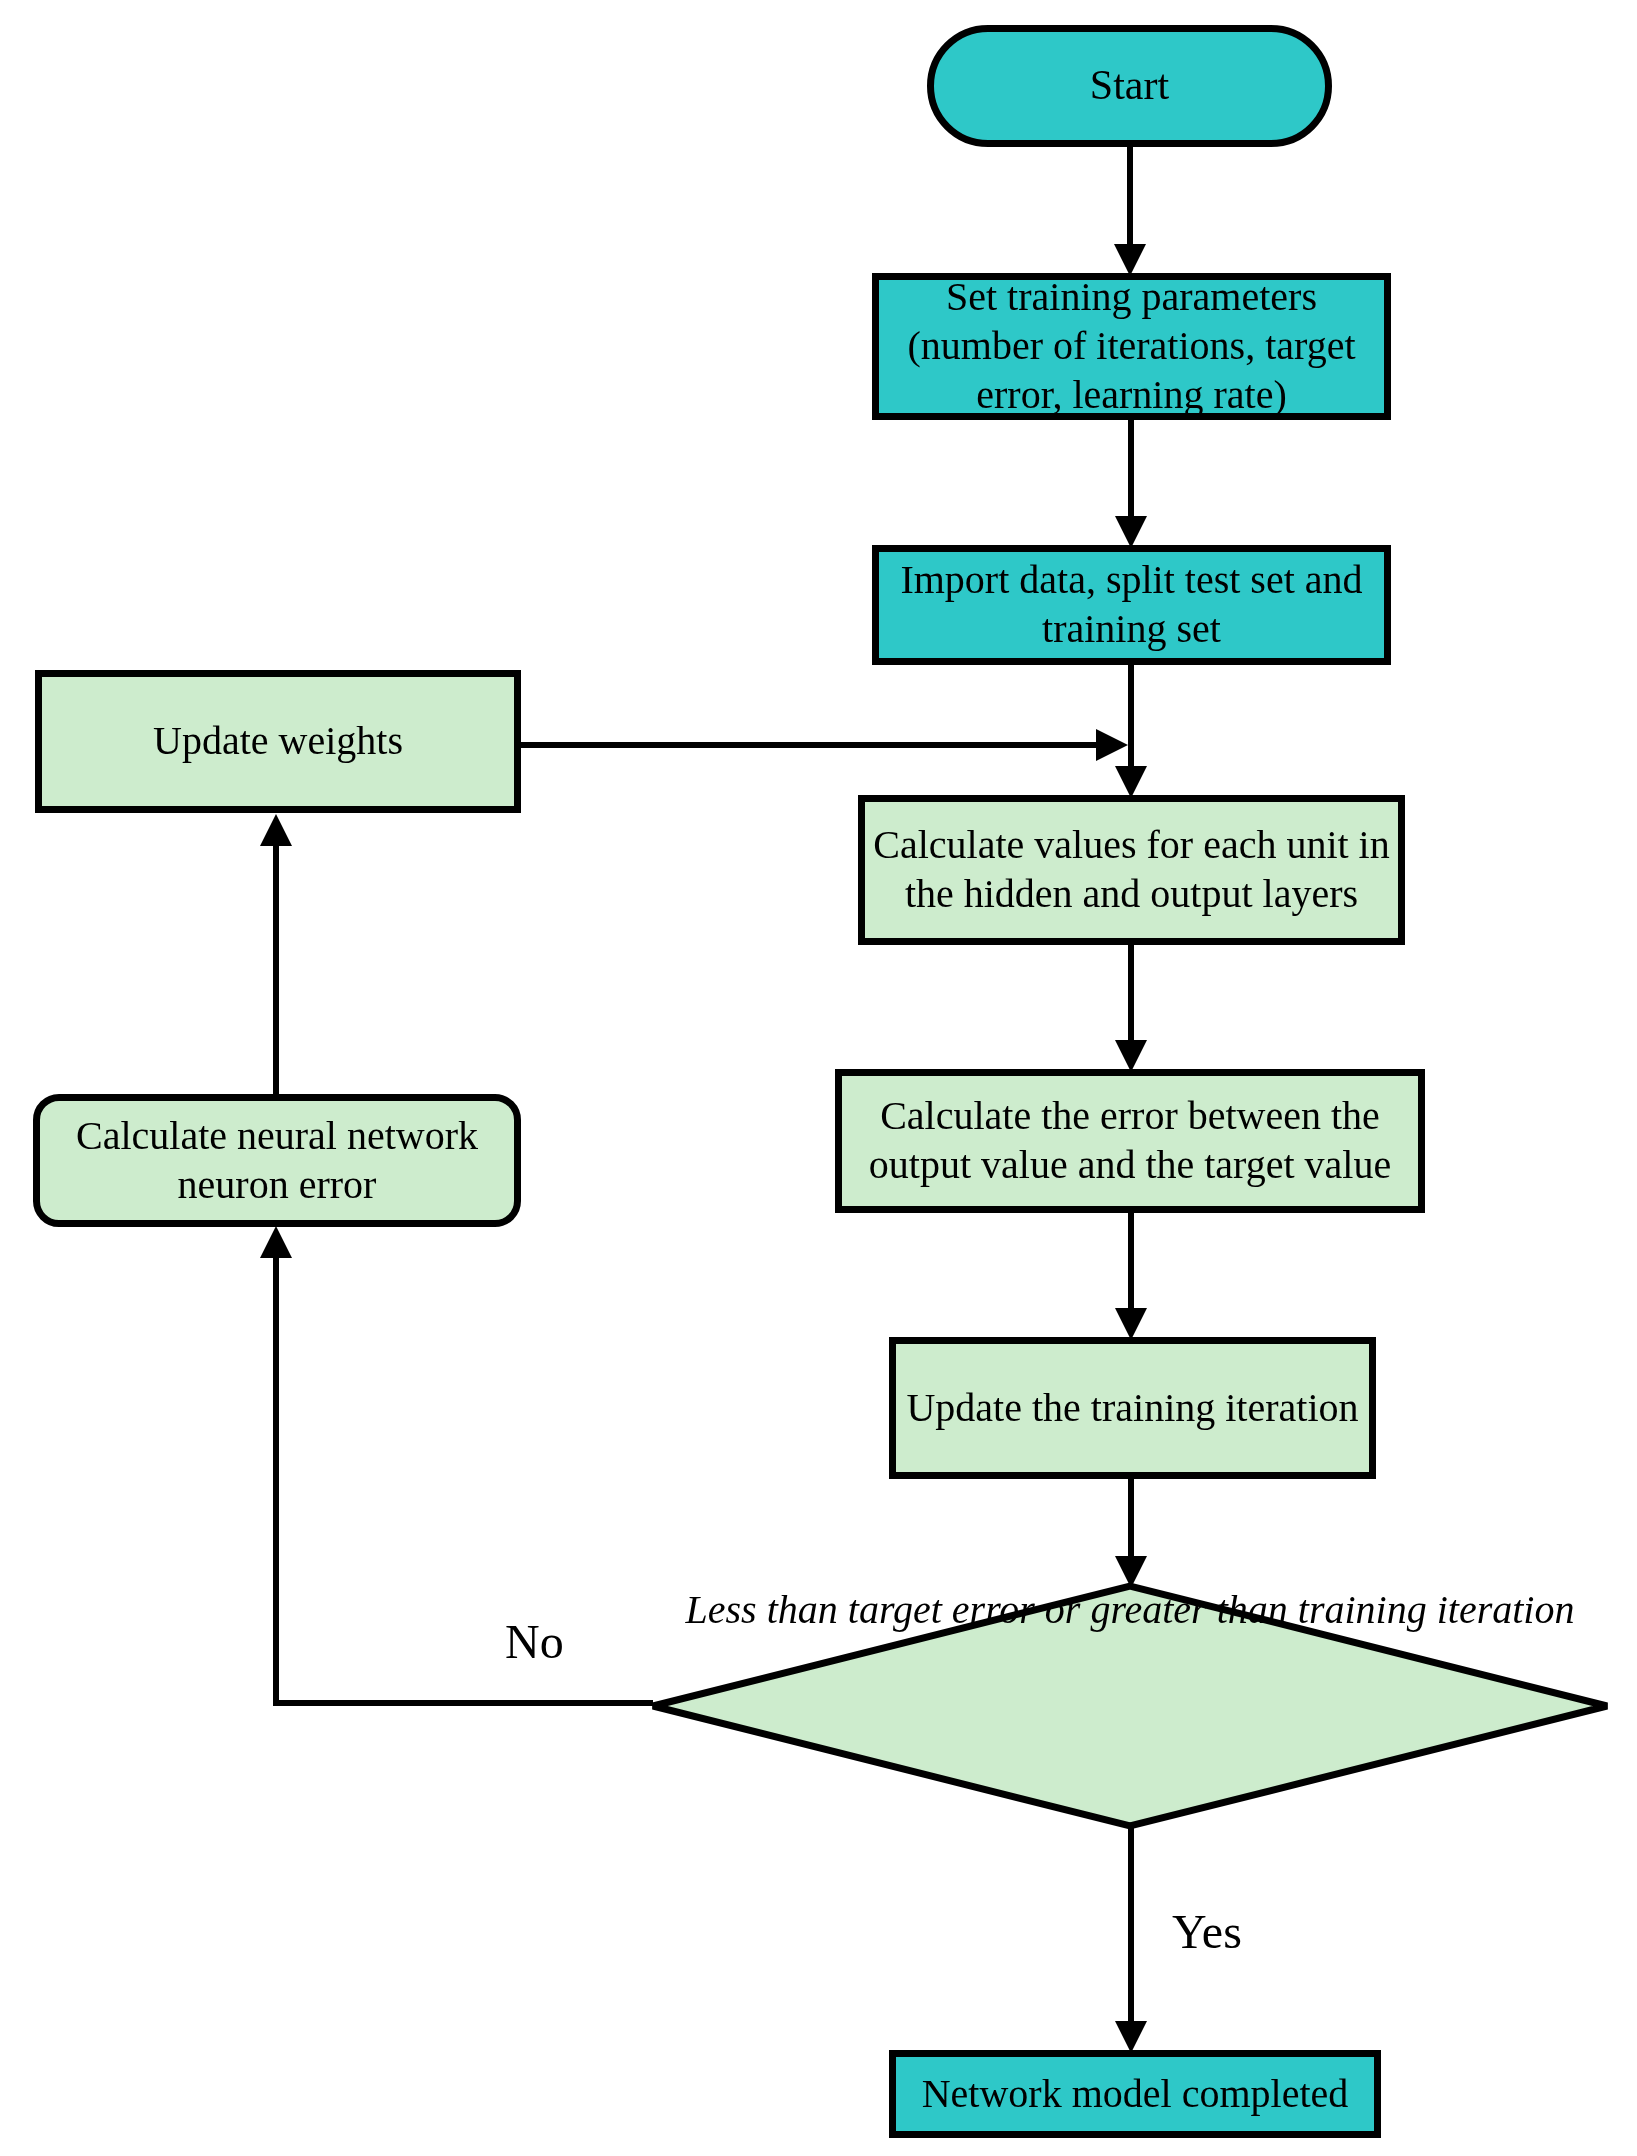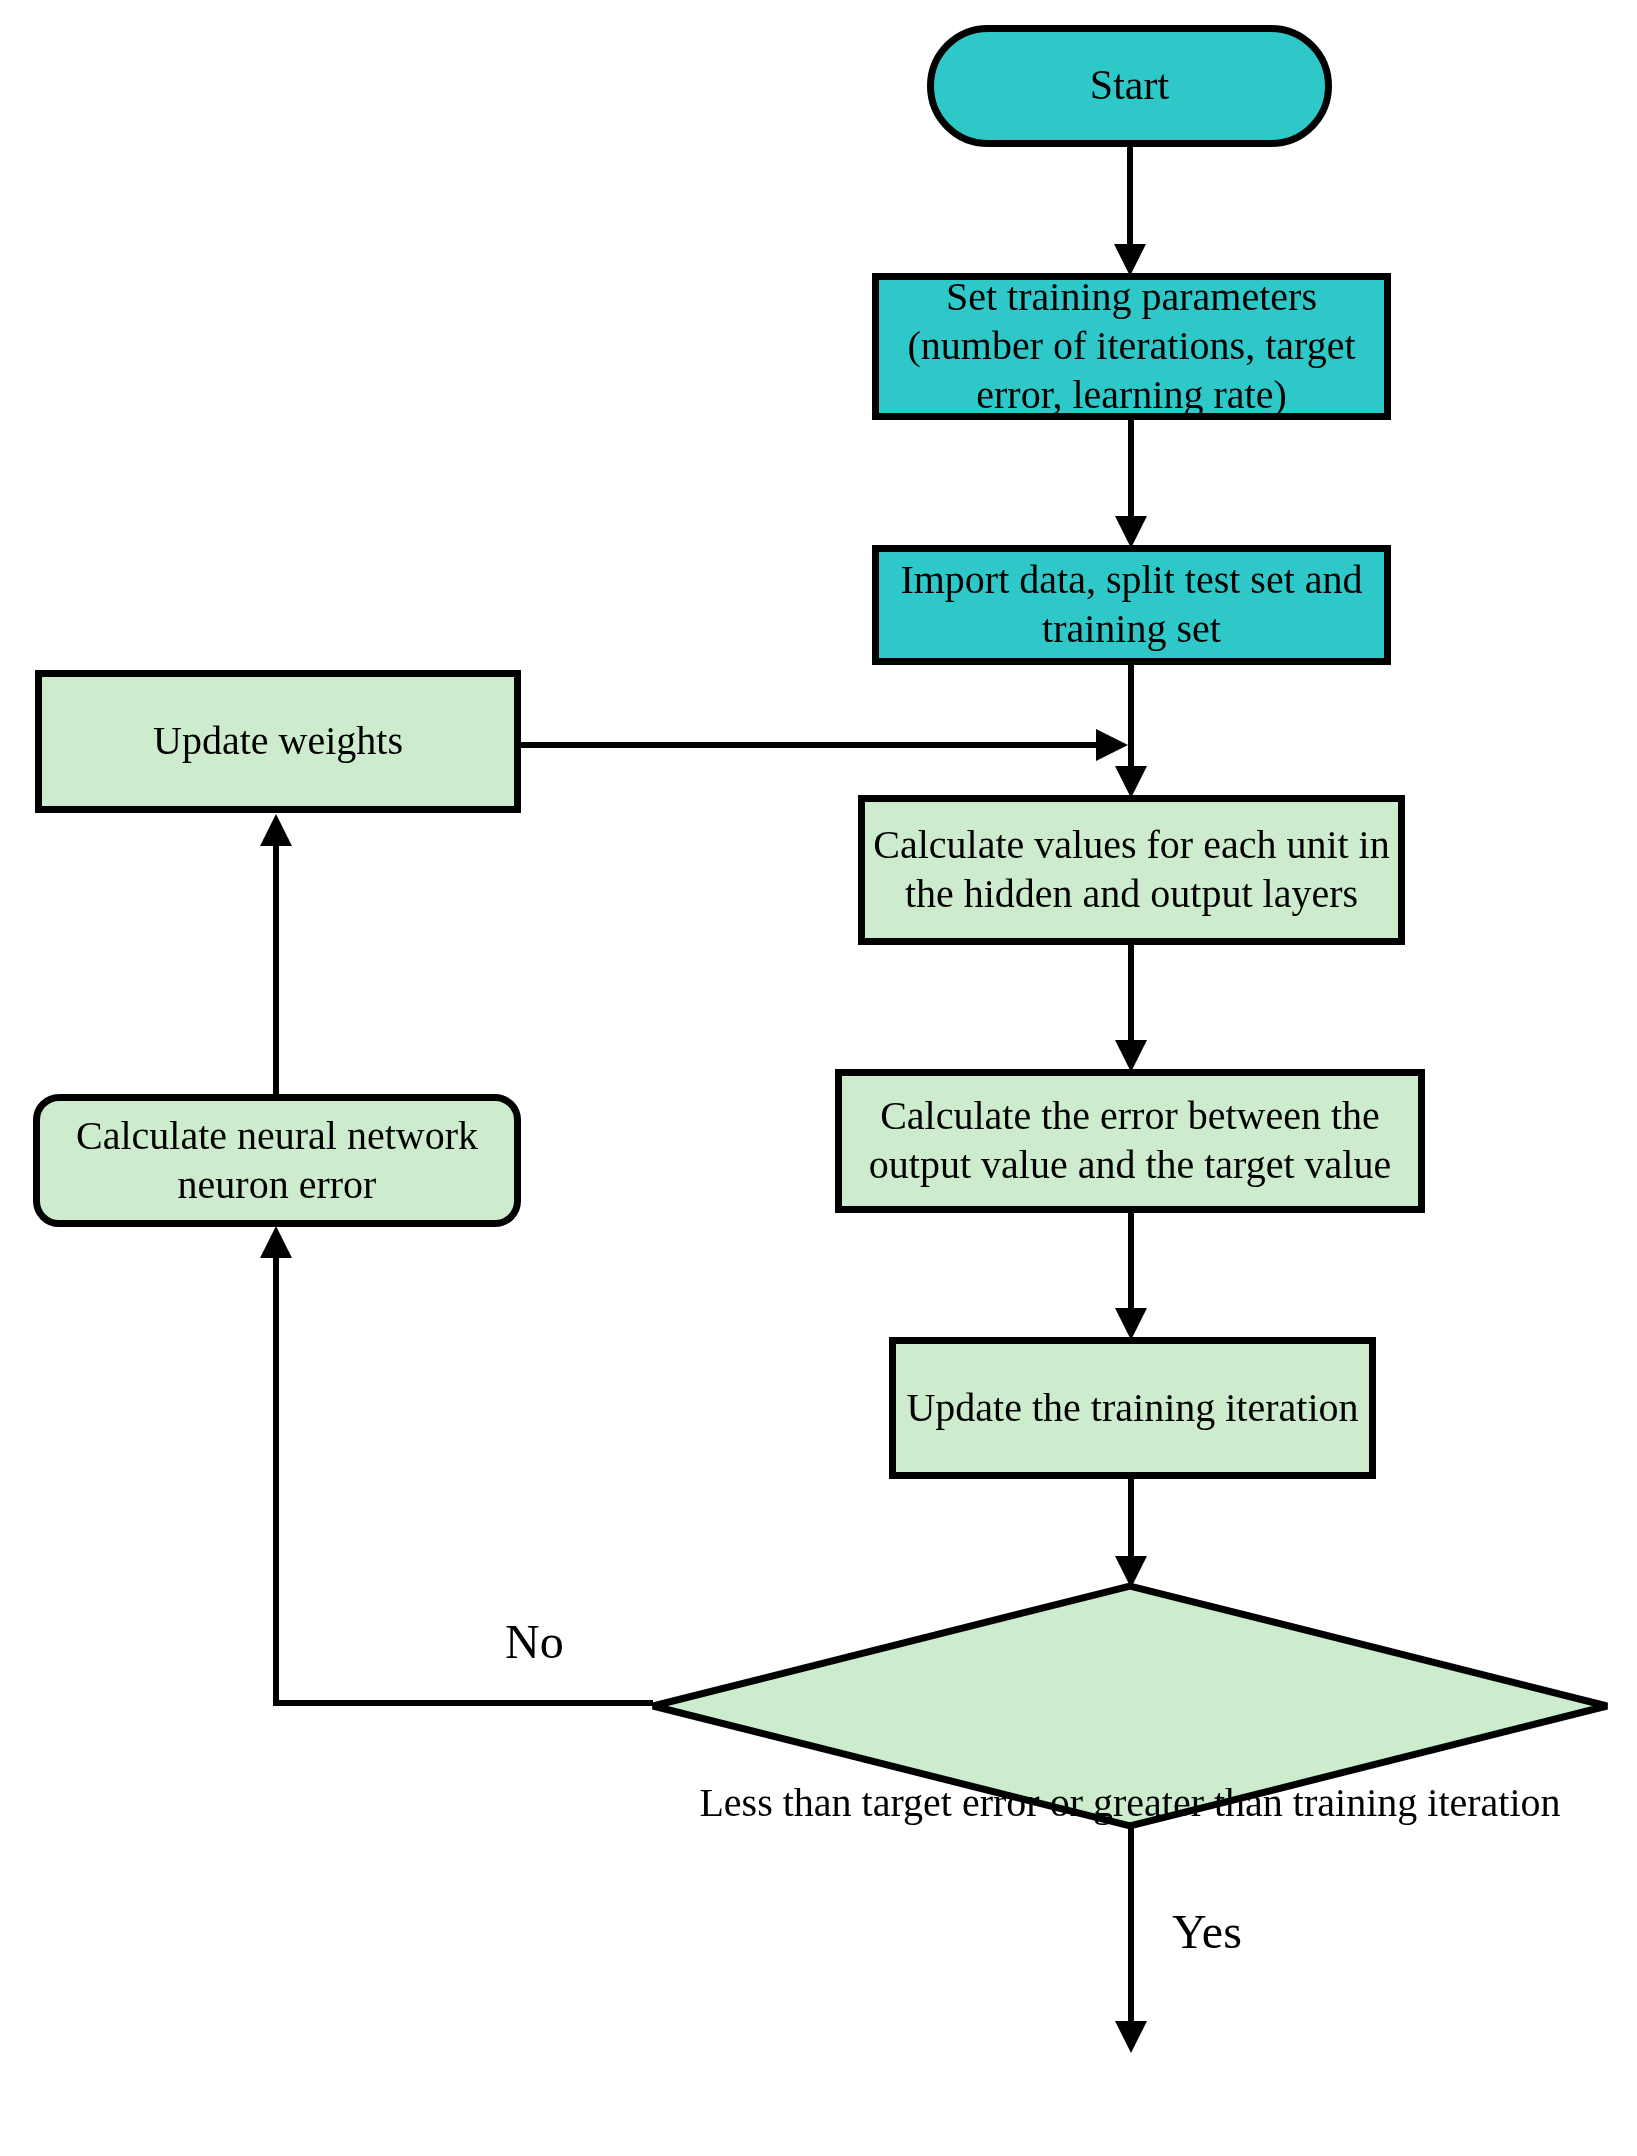--- a/index.html
+++ b/index.html
@@ -29,22 +29,22 @@
     border:7px solid var(--color-outline);
     box-sizing:border-box;
     font-size:40px;line-height:1.22;
     padding:0 6px;
   }
   .teal{background:var(--color-teal);}
   .green{background:var(--color-green);}
   .terminator{border-radius:66px;font-size:42px;}
   .diamond-label{
     position:absolute;left:648px;top:1586px;width:964px;height:240px;
-    display:flex;align-items:flex-end;justify-content:center;
-    font-size:40px;white-space:nowrap;text-align:center;
+    display:flex;align-items:flex-start;justify-content:center;
+    font-size:40px;white-space:nowrap;text-align:center;font-style:italic;
   }
   .edge-label{
     position:absolute;font-size:48px;line-height:1;white-space:nowrap;
   }
   #label-no{left:505px;top:1618px;}
   #label-yes{left:1172px;top:1908px;}
 </style>
 </head>
 <body>
 
@@ -134,17 +134,20 @@
   </div>
 
   <div class="node green" style="left:889px;top:1337px;width:487px;height:142px;">
     <span>Update the training iteration</span>
   </div>
 
   <div class="diamond-label">
     <span>Less than target error or greater than training iteration</span>
   </div>
 
+  <div class="node teal" style="left:889px;top:2050px;width:492px;height:88px;">
+    <span>Network model completed</span>
+  </div>
 
   <div class="edge-label" id="label-no">No</div>
   <div class="edge-label" id="label-yes">Yes</div>
 
 </div>
 
 </body></html>

